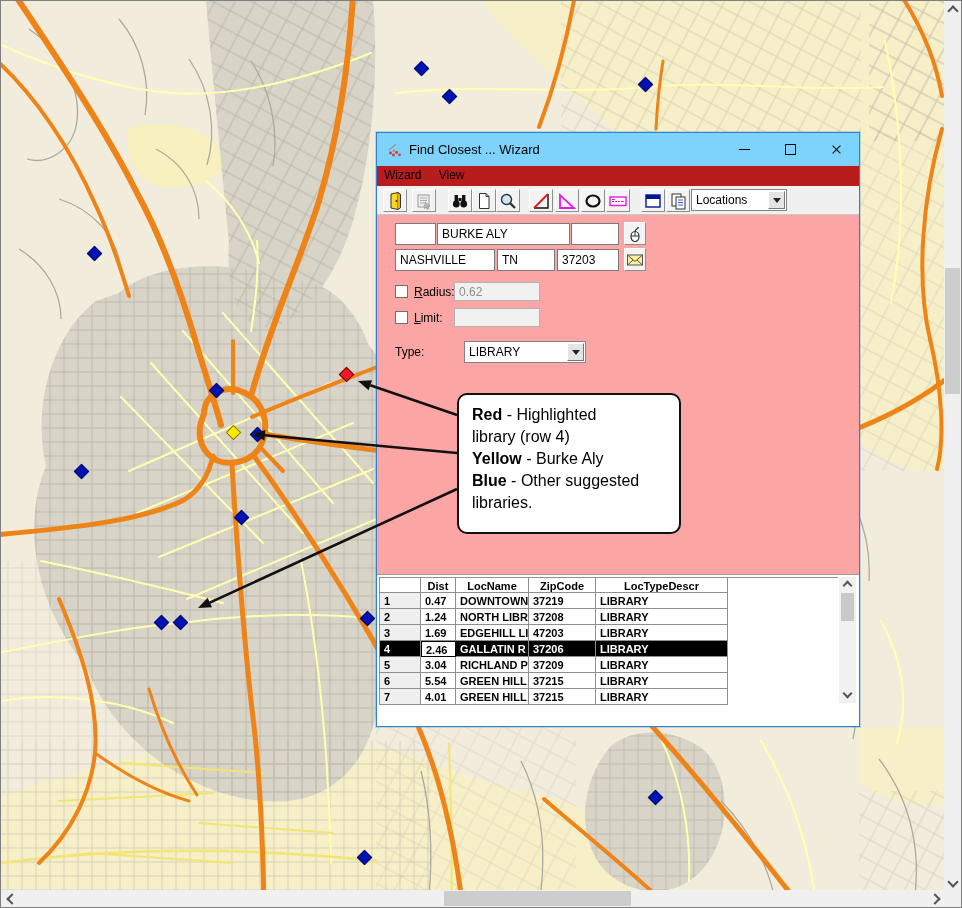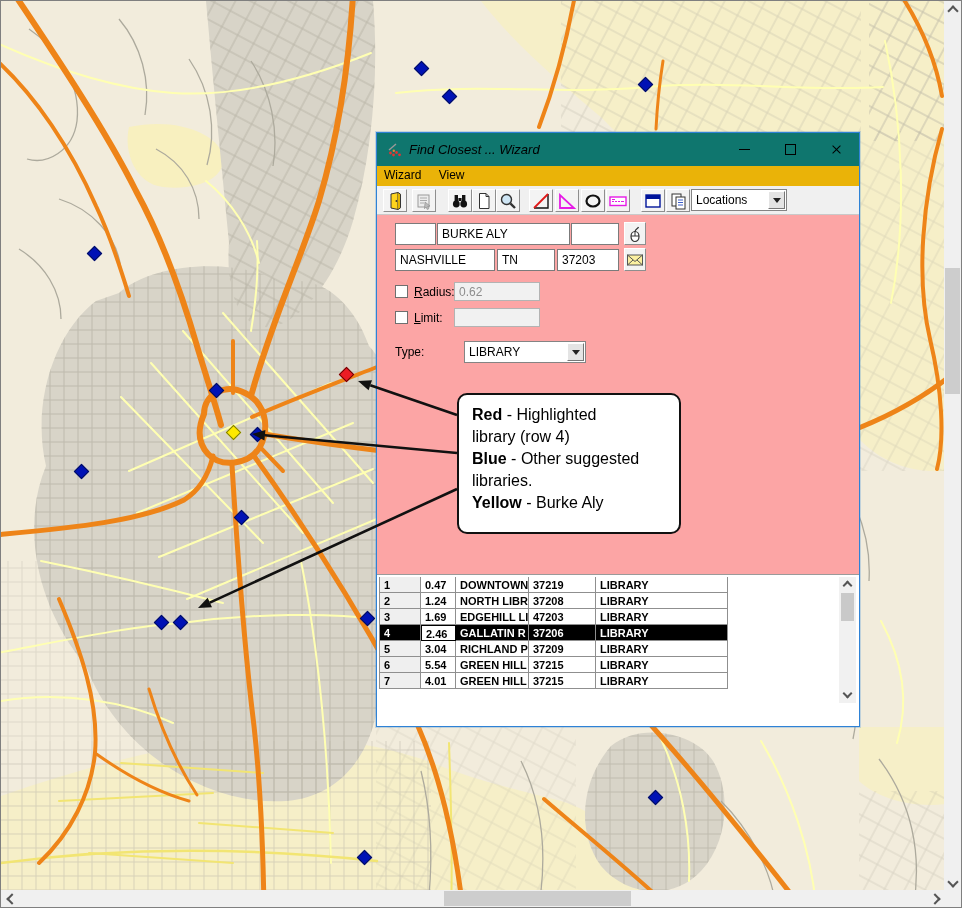--- a/index.html
+++ b/index.html
@@ -20,31 +20,31 @@
   .sb-thumb{position:absolute;background:#cdcdcd;}
   .vsb .sb-thumb{left:1px;width:15px;}
   .hsb .sb-thumb{top:1px;height:15px;}
   .chv{position:absolute;width:6px;height:6px;border-right:2px solid #555;border-bottom:2px solid #555;}
   .chv.up{transform:rotate(-135deg);} .chv.down{transform:rotate(45deg);}
   .chv.left{transform:rotate(135deg);} .chv.right{transform:rotate(-45deg);}
   
   .dlg{position:absolute;left:375px;top:131px;width:484px;height:595px;background:#fff;
        border:1px solid #2e82d6;box-sizing:border-box;z-index:10;font-size:12px;color:#000;
        box-shadow:0 0 0 1px rgba(46,130,214,.25);}
-  .titlebar{position:absolute;left:0;top:0;width:100%;height:33px;background:#0f766e;font-style:italic;}
+  .titlebar{position:absolute;left:0;top:0;width:100%;height:33px;background:#7dd3fc;}
   .title-ico{position:absolute;left:10px;top:9px;}
   .title-txt{position:absolute;left:32px;top:9px;font-size:13px;}
   .wbtn{position:absolute;top:0;width:46px;height:33px;display:flex;align-items:center;justify-content:center;}
   .wbtn.min{right:92px;} .wbtn.max{right:46px;} .wbtn.cls{right:0;}
   .g-min{width:11px;height:0;border-bottom:1px solid #000;}
   .g-max{width:9px;height:9px;border:1px solid #000;}
   .g-cls{position:relative;width:11px;height:11px;}
   .g-cls i{position:absolute;left:5px;top:0;width:1px;height:11px;background:#000;display:block;}
   .g-cls i:first-child{transform:rotate(45deg);} .g-cls i:last-child{transform:rotate(-45deg);}
-  .menubar{position:absolute;left:0;top:33px;width:100%;height:20px;background:#eab308;}
+  .menubar{position:absolute;left:0;top:33px;width:100%;height:20px;background:#b91c1c;}
   .menu-item{display:inline-block;padding:2px 7px;font-size:12px;}
   .toolbar{position:absolute;left:0;top:53px;width:100%;height:29px;background:#f0f0f0;
            border-bottom:1px solid #c9c9c9;box-sizing:border-box;text-align:right;}
   .tbtn{position:absolute;top:3px;width:24px;height:23px;background:#f3f3f3;
         border:1px solid;border-color:#fff #8e8e8e #8e8e8e #fff;box-sizing:border-box;
         display:flex;align-items:center;justify-content:center;}
   .combo{position:absolute;height:22px;background:#fff;border:1px solid #848484;box-sizing:border-box;}
   .combo .val{position:absolute;left:4px;top:3px;font-size:12px;white-space:nowrap;}
   .combo .btn{position:absolute;right:1px;top:1px;bottom:1px;width:17px;background:#e4e4e4;
         border:1px solid;border-color:#fff #777 #777 #fff;box-sizing:border-box;
@@ -351,27 +351,35 @@
       <span class="lbl" style="left:18px;top:130px">Type:</span>
       <div class="combo" style="left:87px;top:126px;width:122px">
         <span class="val">LIBRARY</span>
         <span class="btn">
             <span class="tri-dn"></span>
           </span>
       </div>
 
       <div class="callout">
         <span class="co-entry"><b>Red</b><span> - Highlighted library (row 4)</span></span>
+        <span class="co-entry"><b>Yellow</b><span> - Burke Aly</span></span>
         <span class="co-entry"><b>Blue</b><span> - Other suggested libraries.</span></span>
-        <span class="co-entry"><b>Yellow</b><span> - Burke Aly</span></span>
       </div>
     </div>
 
     <div class="tablearea">
       <div class="grid">
+        <div class="trow thead">
+          <div class="tcell c-num"></div>
+          <div class="tcell c-dist">Dist</div>
+          <div class="tcell c-name">LocName</div>
+          <div class="tcell c-zip">ZipCode</div>
+          <div class="tcell c-type">LocTypeDescr</div>
+          <div class="tcell c-fill"></div>
+        </div>
         <div>
             <div class="trow">
               <div class="tcell c-num">1</div>
               <div class="tcell c-dist">0.47</div>
               <div class="tcell c-name">DOWNTOWN</div>
               <div class="tcell c-zip">37219</div>
               <div class="tcell c-type">LIBRARY</div>
               <div class="tcell c-fill"></div>
             </div>
             <div class="trow">

